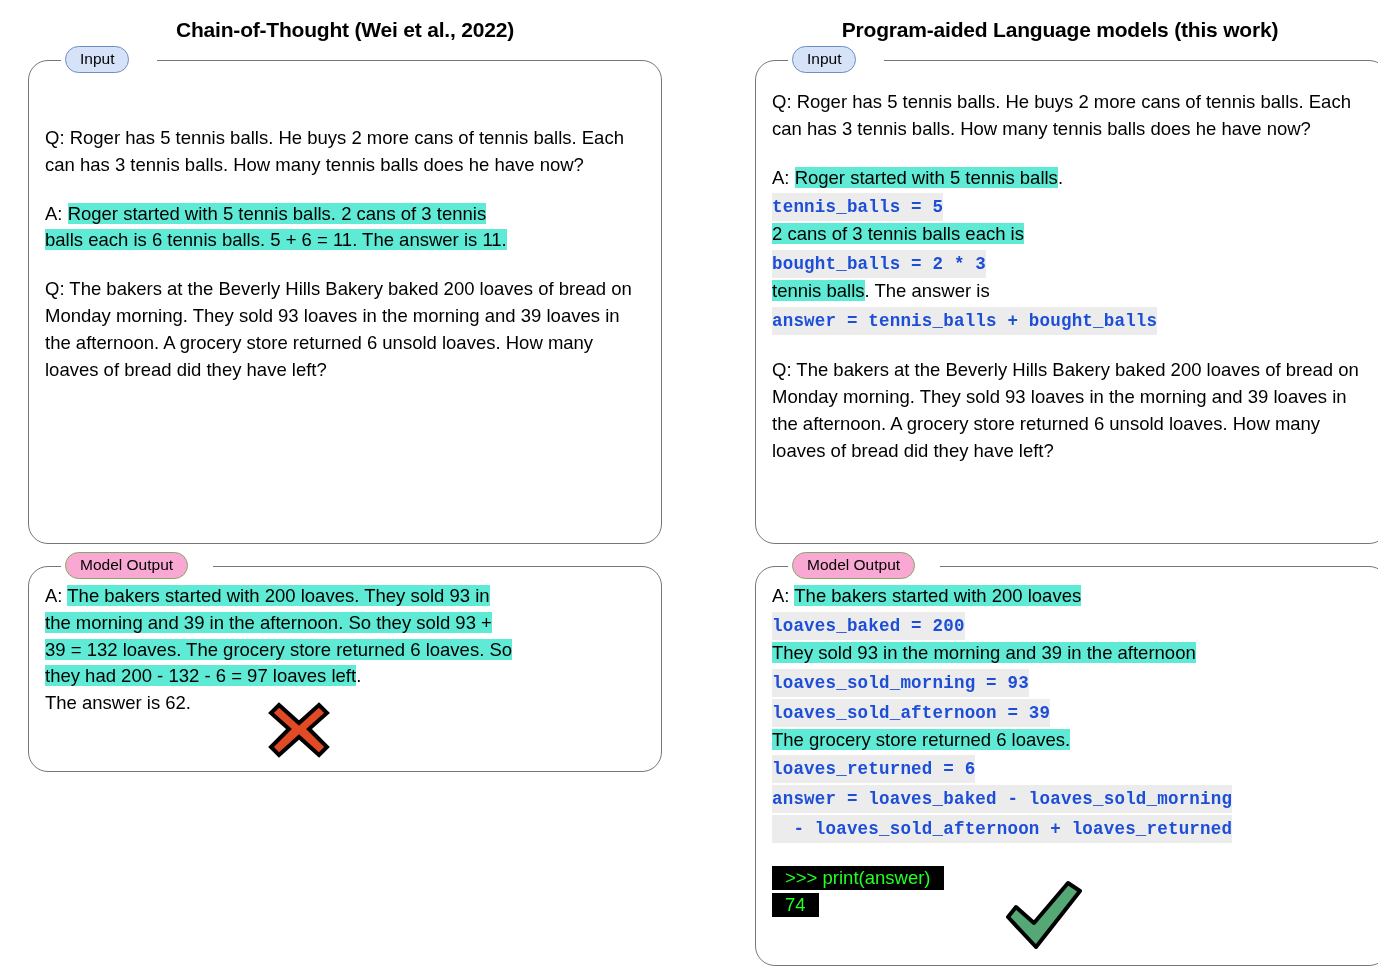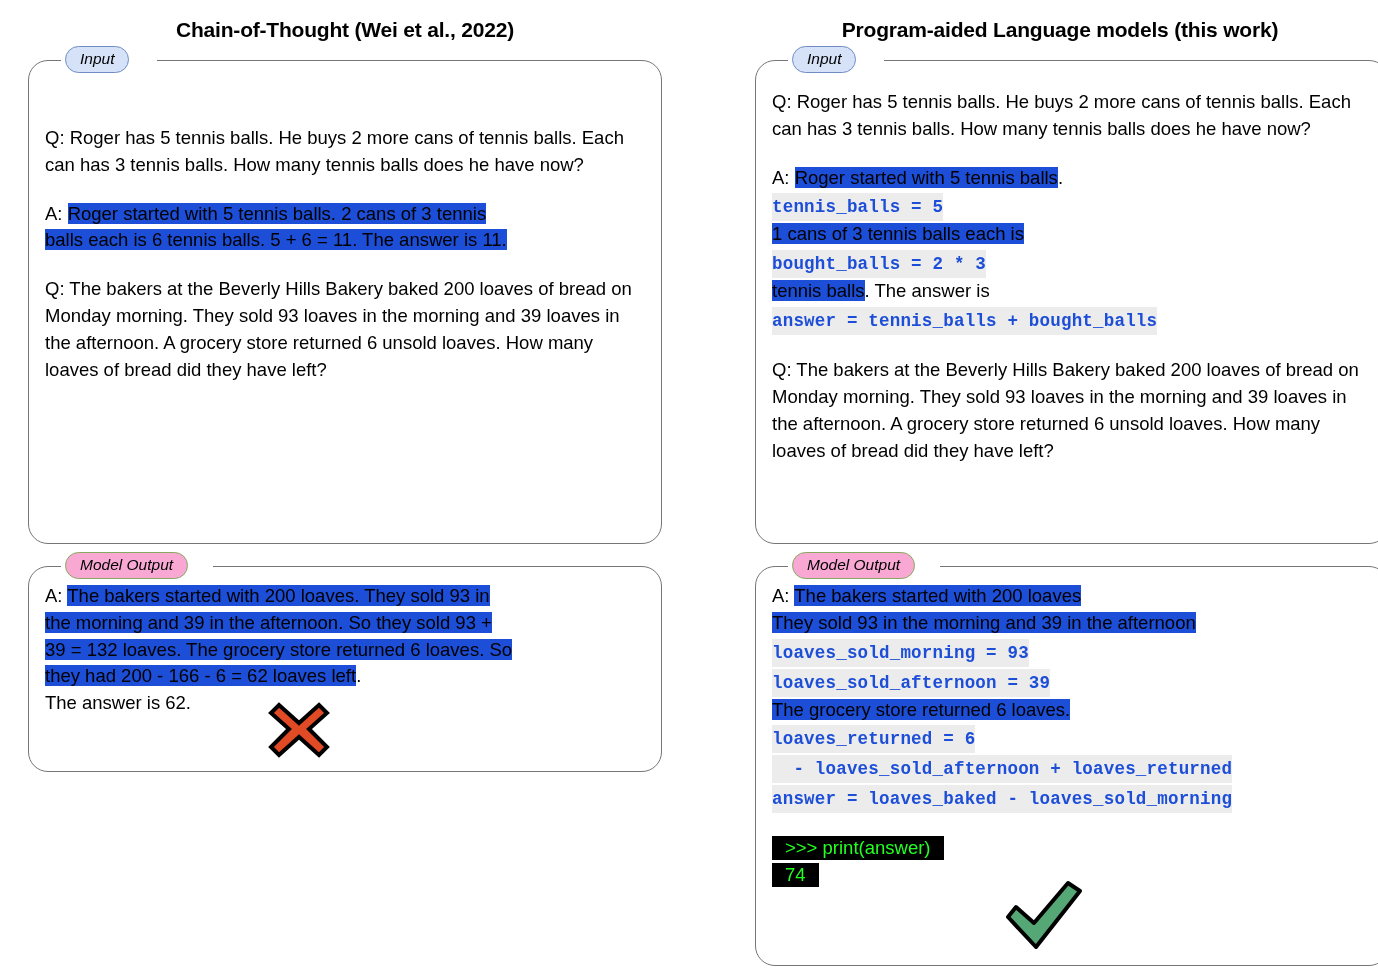--- a/index.html
+++ b/index.html
@@ -52,21 +52,20 @@
     position: absolute;
     top: -15px;
     left: 36px;
     padding: 3px 14px 4px 14px;
     border-radius: 14px;
     font-size: 15.5px;
     line-height: 1.15;
     white-space: nowrap;
     background: #ffffff;
     z-index: 3;
-    font-style: italic;
   }
   .panel-tab.input-tab {
     background: #d6e2f7;
     border: 1.6px solid #6f8dc4;
     color: #000;
   }
   .panel-tab.output-tab {
     background: #f9a8d4;
     border: 1.6px solid #86a960;
     color: #000;
@@ -88,21 +87,21 @@
   }
 
   
   .para { margin: 0 0 0 0; }
   .gap  { height: 22px; }
   .gap-sm { height: 12px; }
 
   .ln { display: block; white-space: nowrap; }
 
   .hl {
-    background: #1d4ed8;
+    background: #5eead4;
     box-decoration-break: clone;
     -webkit-box-decoration-break: clone;
   }
 
   .code {
     font-family: "Liberation Mono", "DejaVu Sans Mono", monospace;
     color: #1d4ed8;
     background: #ececec;
     font-weight: bold;
     font-size: 17.5px;
@@ -160,21 +159,21 @@
         <div class="para wrap">Q: The bakers at the Beverly Hills Bakery baked 200 loaves of bread on Monday morning. They sold 93 loaves in the morning and 39 loaves in the afternoon. A grocery store returned 6 unsold loaves. How many loaves of bread did they have left?</div>
       </div>
     </div>
 
     <div class="panel" style="left:0; top:566px; width:634px; height:206px;">
       <div class="tab-mask" style="width:152px;"></div>
       <div class="panel-tab output-tab">Model Output</div>
 
       <div class="panel-body" style="padding-top:16px;">
         <div class="para">
-          <span>A: </span><span class="hl">The bakers started with 200 loaves. They sold 93 in</span><br><span class="hl">the morning and 39 in the afternoon. So they sold 93 +</span><br><span class="hl">39 = 132 loaves. The grocery store returned 6 loaves. So</span><br><span class="hl">they had 200 - 166 - 6 = 62 loaves left</span><span>.</span>
+          <span>A: </span><span class="hl">The bakers started with 200 loaves. They sold 93 in</span><br><span class="hl">the morning and 39 in the afternoon. So they sold 93 +</span><br><span class="hl">39 = 132 loaves. The grocery store returned 6 loaves. So</span><br><span class="hl">they had 200 - 132 - 6 = 97 loaves left</span><span>.</span>
         </div>
         <div class="para">The answer is 62.</div>
       </div>
 
       <div class="mark" style="left:238px; top:130px;">
         <svg width="64" height="64" viewBox="0 0 64 64" aria-hidden="true">
           <path d="M12 8 L32 26 L52 8 L60 16 L42 32 L60 50 L52 58 L32 40 L12 58 L4 50 L22 32 L4 16 Z" fill="#e04a25" stroke="#000000" stroke-width="4" stroke-linejoin="miter"></path>
         </svg>
       </div>
     </div>
@@ -196,21 +195,21 @@
         <div class="gap"></div>
 
         <div>
           <div class="ln">
             <span>A: </span><span class="hl">Roger started with 5 tennis balls</span><span>.</span>
           </div>
           <div class="code-line">
             <span class="code">tennis_balls = 5</span>
           </div>
           <div class="ln">
-            <span class="hl">1 cans of 3 tennis balls each is</span>
+            <span class="hl">2 cans of 3 tennis balls each is</span>
           </div>
           <div class="code-line">
             <span class="code">bought_balls = 2 * 3</span>
           </div>
           <div class="ln">
             <span class="hl">tennis balls</span><span>. The answer is</span>
           </div>
           <div class="code-line">
             <span class="code">answer = tennis_balls + bought_balls</span>
           </div>
@@ -224,44 +223,47 @@
 
     <div class="panel" style="left:12px; top:566px; width:634px; height:400px;">
       <div class="tab-mask" style="width:152px;"></div>
       <div class="panel-tab output-tab">Model Output</div>
 
       <div class="panel-body" style="padding-top:16px;">
 
         <div class="ln">
           <span>A: </span><span class="hl">The bakers started with 200 loaves</span>
         </div>
+        <div class="code-line">
+          <span class="code">loaves_baked = 200</span>
+        </div>
 
         <div class="ln">
           <span class="hl">They sold 93 in the morning and 39 in the afternoon</span>
         </div>
         <div class="code-line">
           <span class="code">loaves_sold_morning = 93</span>
         </div>
         <div class="code-line">
           <span class="code">loaves_sold_afternoon = 39</span>
         </div>
 
         <div class="ln">
           <span class="hl">The grocery store returned 6 loaves.</span>
         </div>
         <div class="code-line">
           <span class="code">loaves_returned = 6</span>
         </div>
 
 
         <div class="code-line">
+          <span class="code">answer = loaves_baked - loaves_sold_morning</span>
+        </div>
+        <div class="code-line">
           <span class="code">  - loaves_sold_afternoon + loaves_returned</span>
-        </div>
-        <div class="code-line">
-          <span class="code">answer = loaves_baked - loaves_sold_morning</span>
         </div>
 
         <div class="gap"></div>
 
         <div>
           <div>
             <span class="term">&gt;&gt;&gt; print(answer)</span>
           </div>
           <div>
             <span class="term">74</span>

